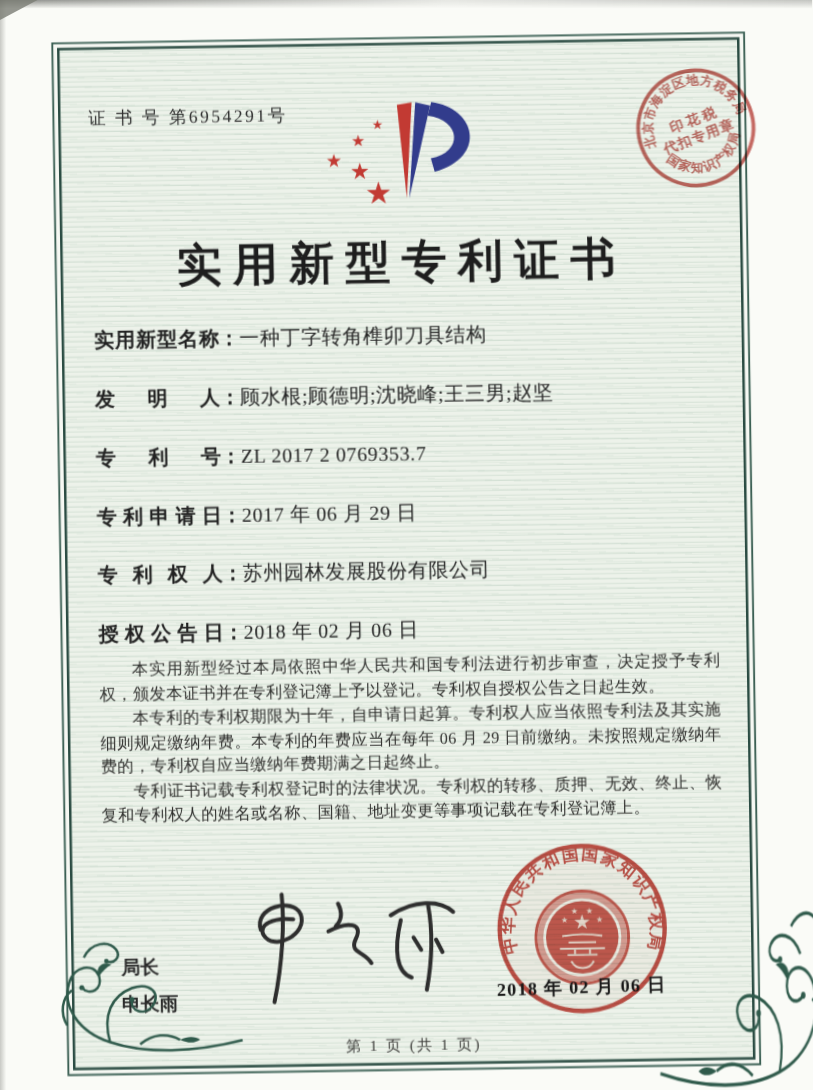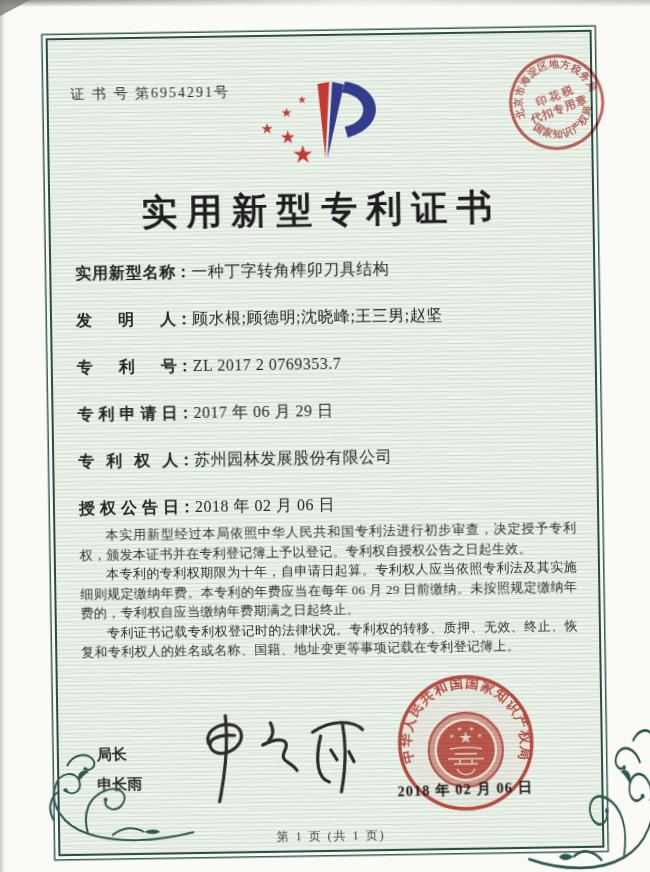--- a/index.html
+++ b/index.html
@@ -51,21 +51,21 @@
     display:inline-block;width:100px;vertical-align:bottom;
     text-align:justify;text-align-last:justify;font-weight:600;color:#222;
   }
   .field-colon{font-weight:600;color:#222;}
   .field-value{color:#262626;letter-spacing:.5px;}
   .body-text{left:24px;top:486px;width:497px;}
   .body-text p{
     margin:0;font-size:13px;line-height:19.5px;letter-spacing:.3px;
     text-align:justify;text-indent:2em;color:#30302e;
   }
-  .signer{left:38px;top:700px;font-family:"Liberation Sans","DejaVu Sans",sans-serif;
+  .signer{left:38px;top:720px;font-family:"Liberation Sans","DejaVu Sans",sans-serif;
     font-size:15px;font-weight:600;color:#2a2a2a;line-height:30px;}
   .signature{left:136px;top:672px;width:175px;height:100px;}
   .seal{left:332px;top:634px;width:150px;height:150px;opacity:.88;mix-blend-mode:multiply;}
   .seal-date{
     left:338px;top:746px;width:170px;z-index:5;
     font-size:14.5px;font-weight:600;letter-spacing:1px;color:#161616;
     transform:rotate(-1deg);
   }
   .tax-stamp{left:448px;top:10px;width:120px;height:120px;opacity:.82;mix-blend-mode:multiply;z-index:4;}
   .footer{left:0;bottom:5px;width:100%;text-align:center;font-size:12px;letter-spacing:2px;color:#3b3b38;}

